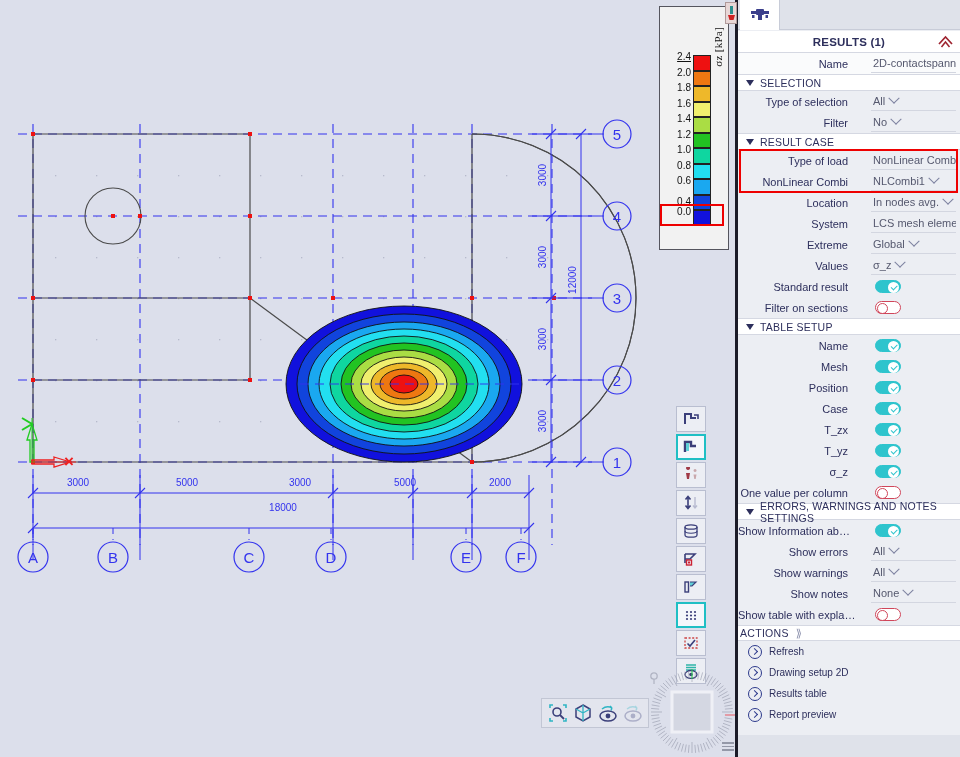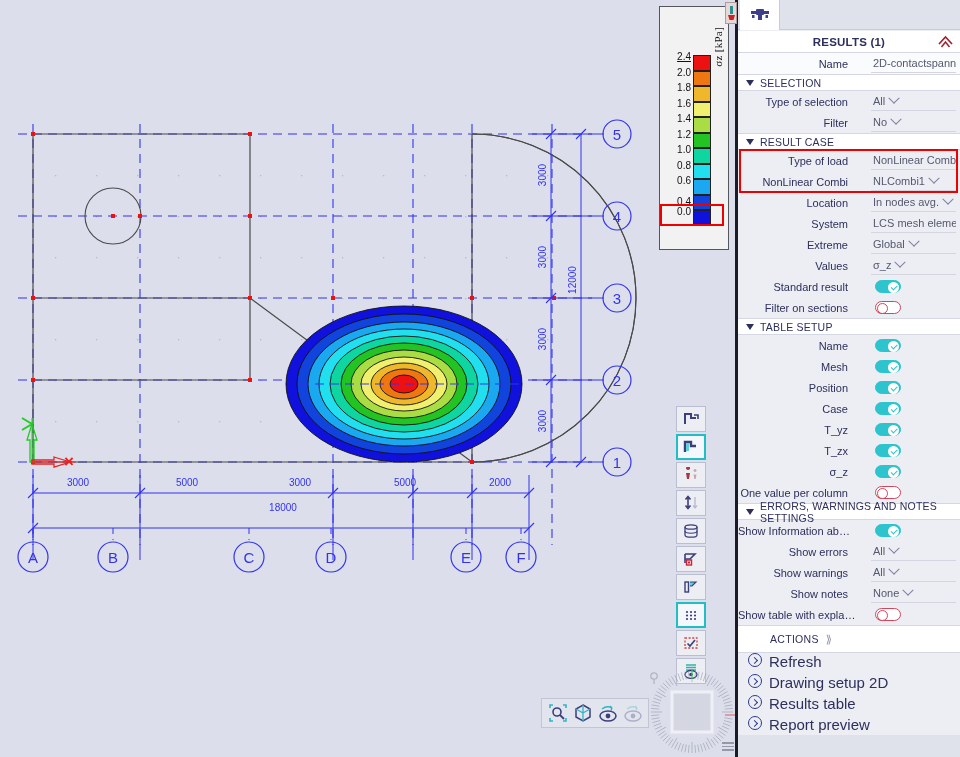--- a/index.html
+++ b/index.html
@@ -215,30 +215,30 @@
   
   #rc-highlight {
     position: absolute; left: 1px; width: 219px;
     border: 2px solid #ee0000;
     pointer-events: none;
   }
 
   
   .actions-header {
     display:flex; align-items:center;
-    height: 28px; background:#ffffff;
+    height: 16px; background:#ffffff;
     border-top:1px solid #d5d8e2; border-bottom:1px solid #d5d8e2;
-    padding-left: 32px;
+    padding-left: 2px;
     font-size:10.5px; color:#2d2f5c; letter-spacing:.3px;
   }
   .actions-header .chevrons { margin-left:7px; color:#8d92ae; font-size:11px; letter-spacing:-1px;}
   .action-row {
-    display:flex; align-items:flex-start; height:21px;
+    display:flex; align-items:center; height:21px;
     padding-left: 10px; gap: 7px;
-    font-size: 15px; color:#2d2f5c;
+    font-size: 10px; color:#2d2f5c;
     background:#eceef3;
   }
   .action-icon {
     width: 14px; height: 14px; border-radius:50%;
     border: 1.4px solid #2d3a8c;
     display:flex; align-items:center; justify-content:center;
     flex:none;
   }
   .action-icon:after {
     content:""; width:4px; height:4px;
@@ -913,29 +913,29 @@
             </div>
         <div class="prop-row ">
               <div class="label">Case</div>
               <div class="value noline">
                 <div class="toggle on">
                   <div class="knob"></div>
                 </div>
               </div>
             </div>
         <div class="prop-row ">
+              <div class="label">T_zx</div>
+              <div class="value noline">
+                <div class="toggle on">
+                  <div class="knob"></div>
+                </div>
+              </div>
+            </div>
+        <div class="prop-row ">
               <div class="label">T_yz</div>
-              <div class="value noline">
-                <div class="toggle on">
-                  <div class="knob"></div>
-                </div>
-              </div>
-            </div>
-        <div class="prop-row ">
-              <div class="label">T_zx</div>
               <div class="value noline">
                 <div class="toggle on">
                   <div class="knob"></div>
                 </div>
               </div>
             </div>
         <div class="prop-row ">
               <div class="label">σ_z</div>
               <div class="value noline">
                 <div class="toggle on">

